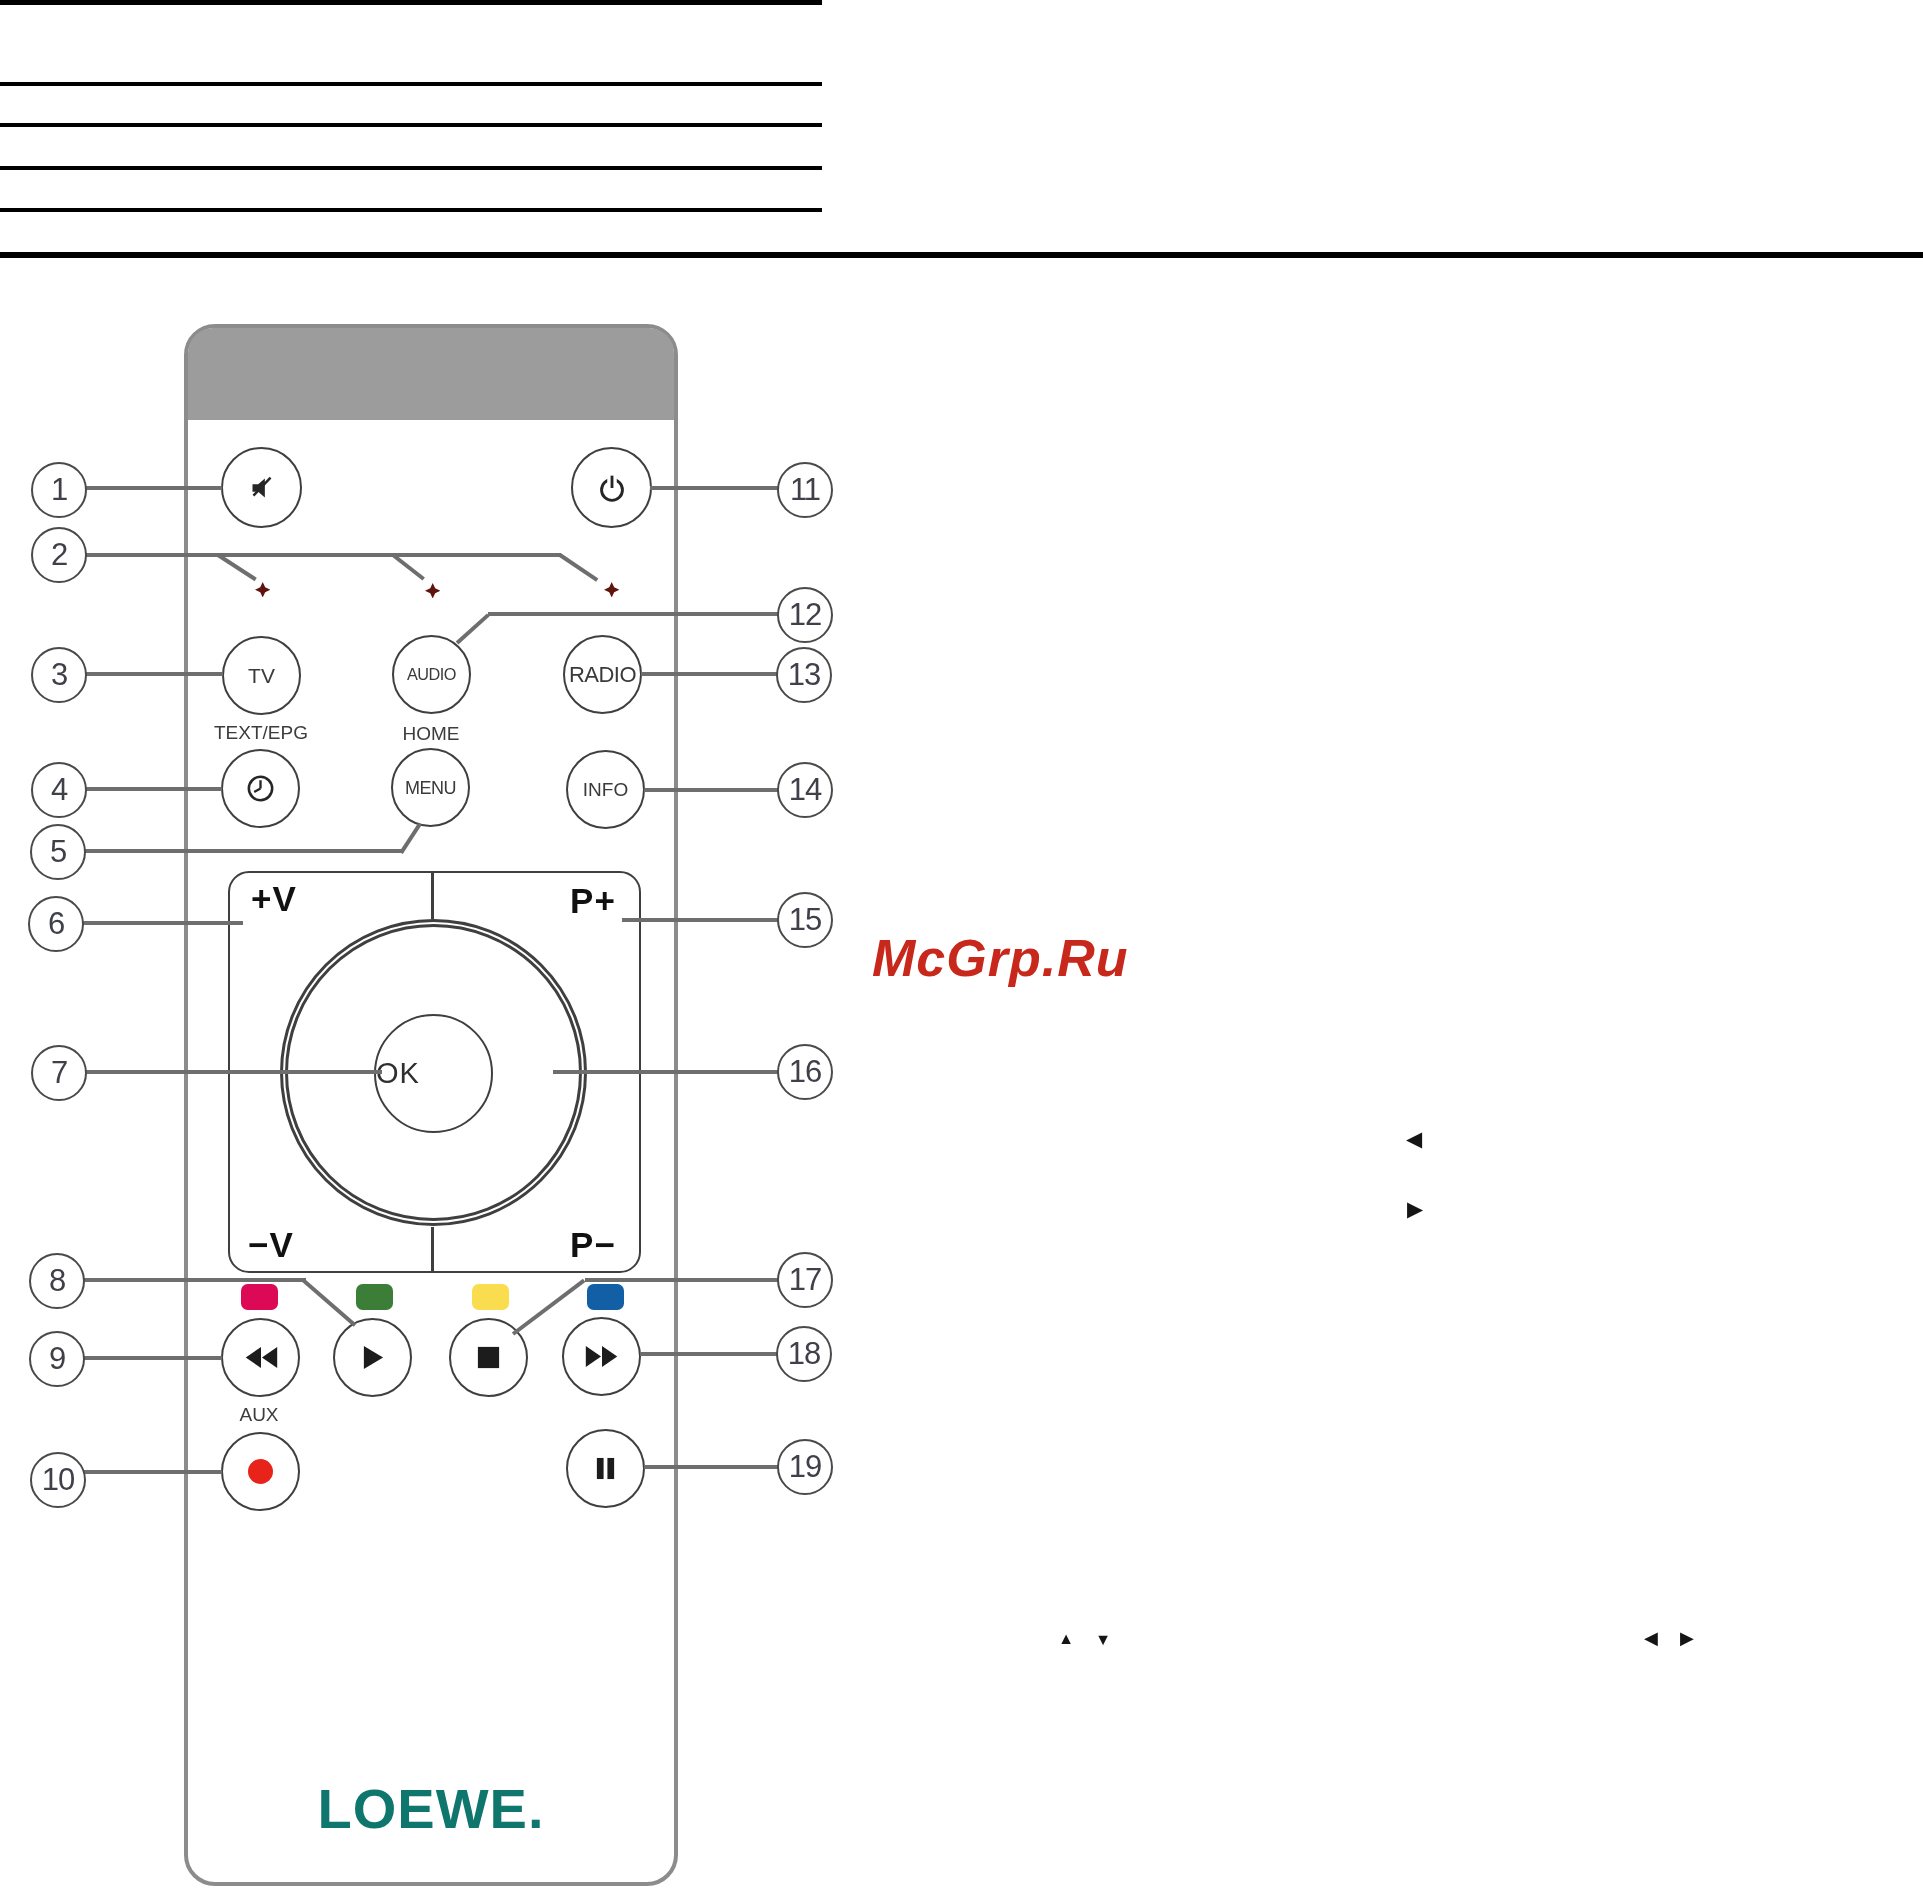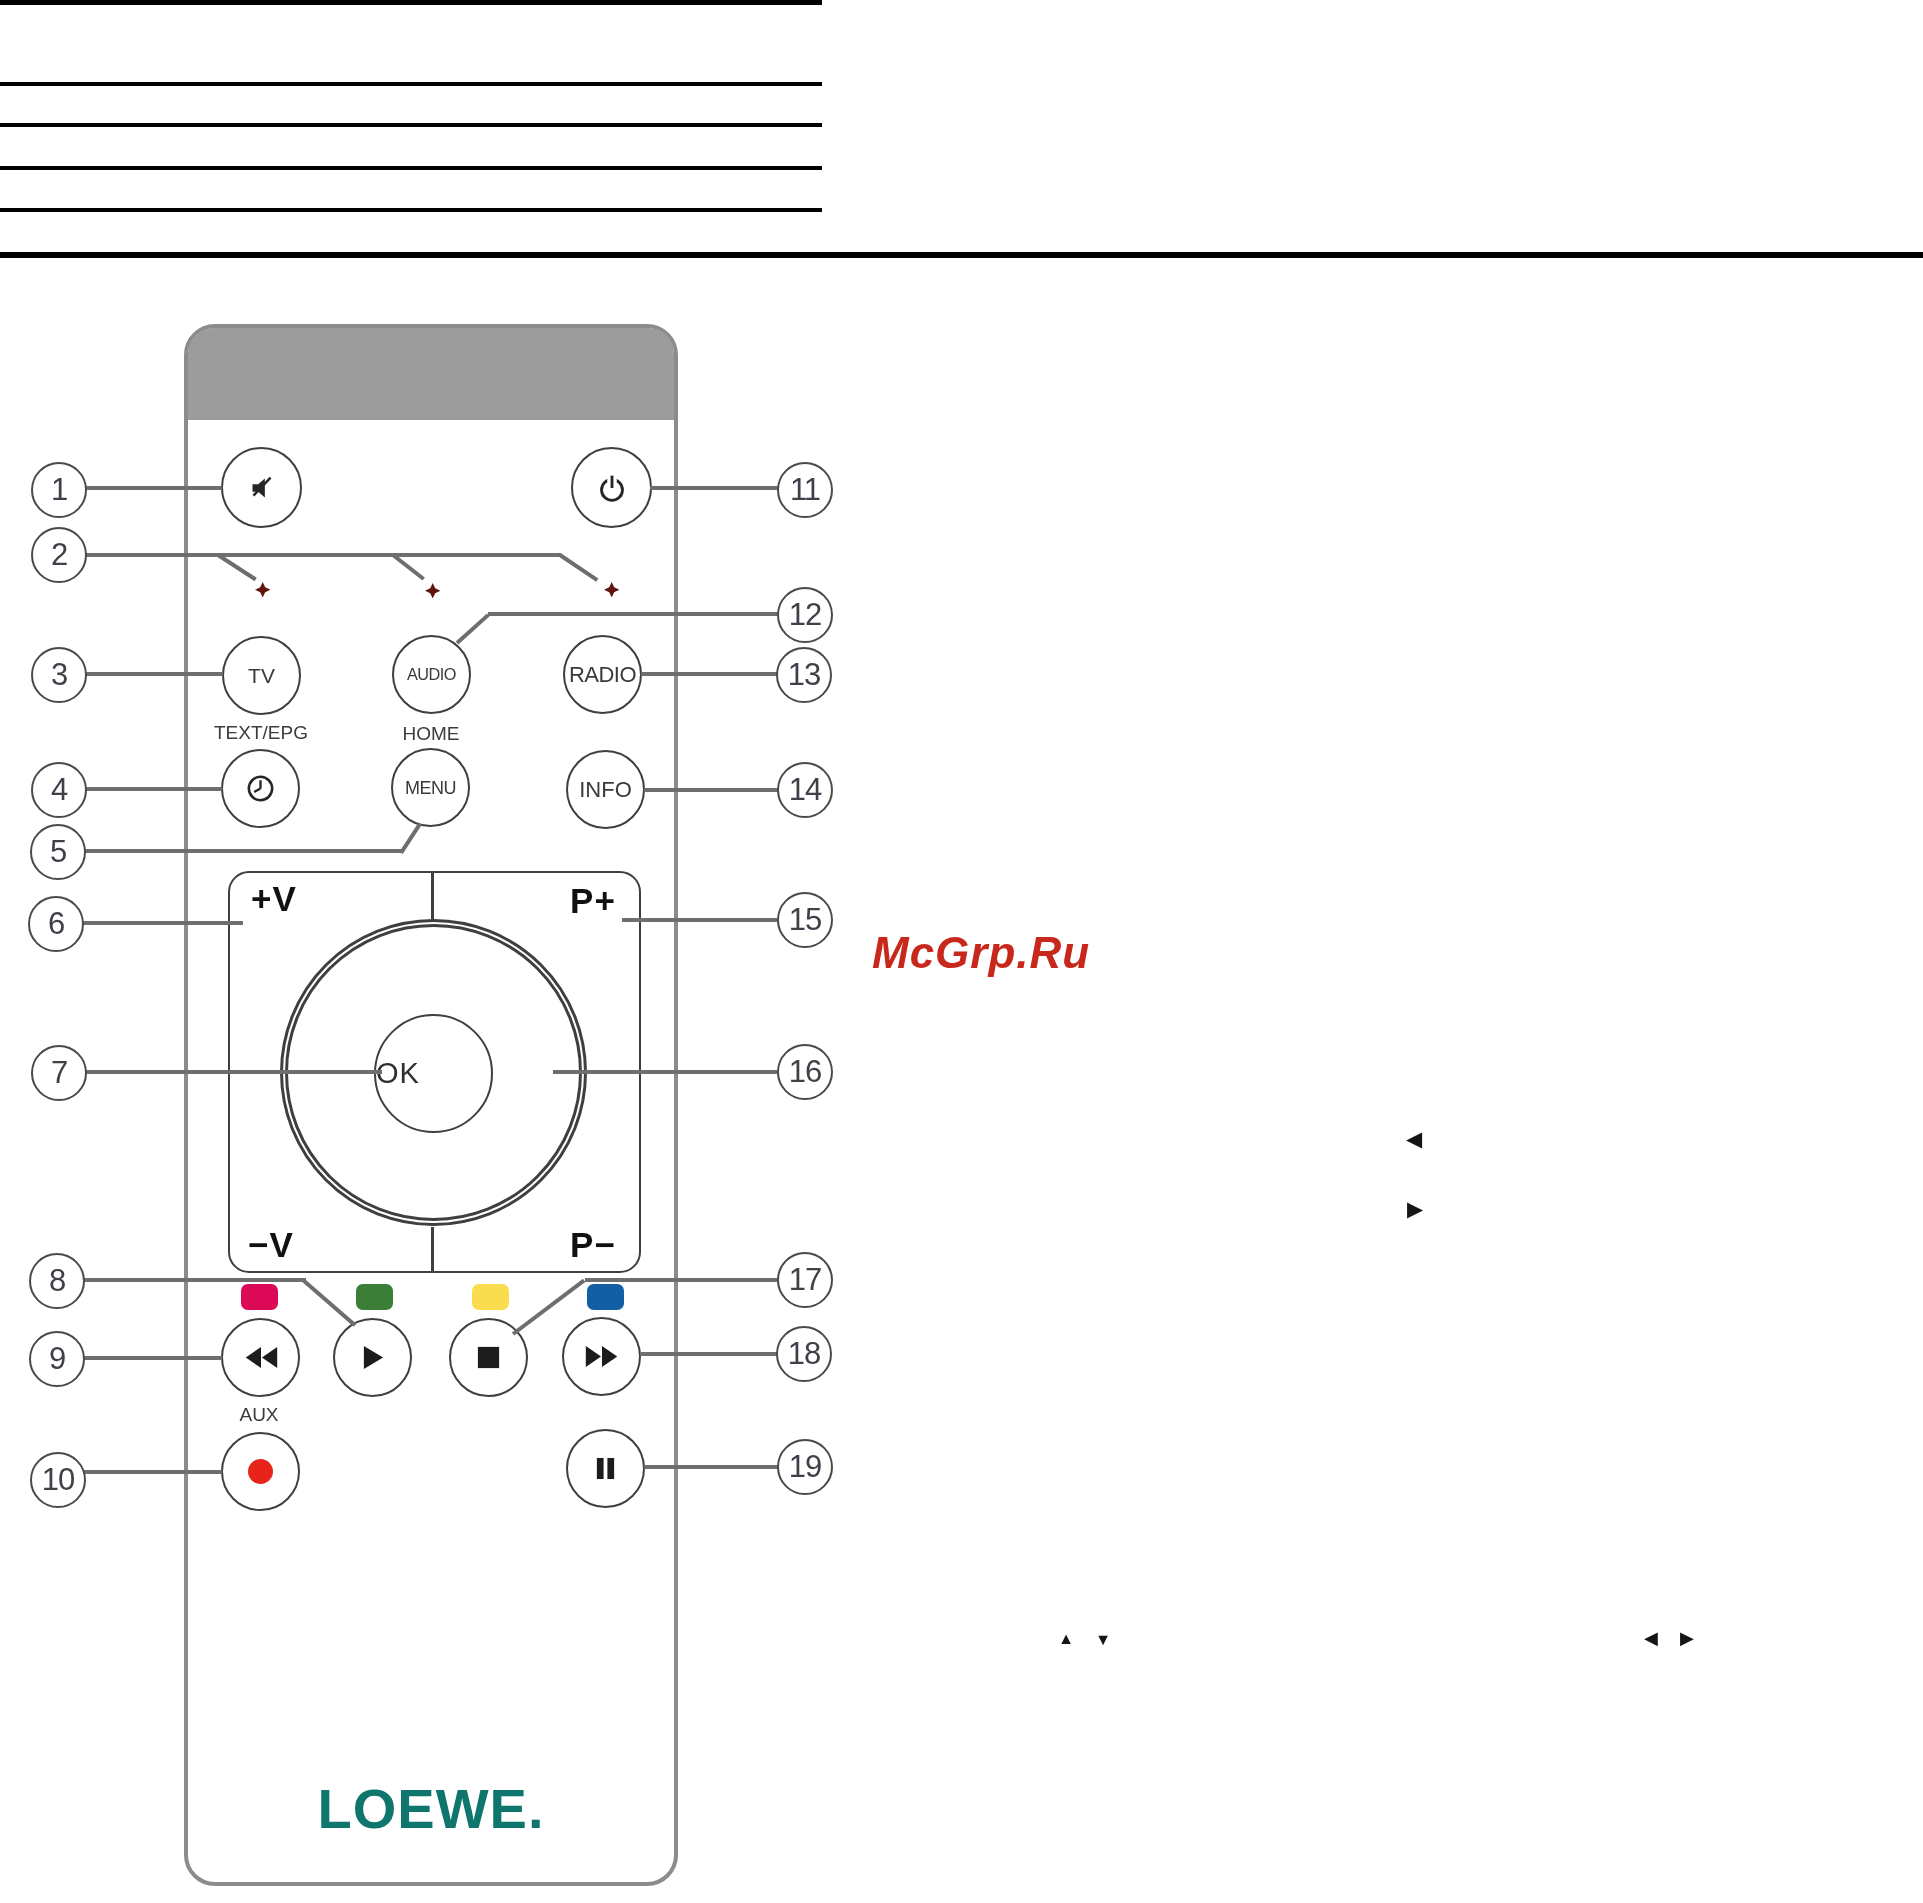--- a/index.html
+++ b/index.html
@@ -41,21 +41,21 @@
   .callout{position:absolute;width:56px;height:56px;border:2.9px solid #4a4a4a;
     border-radius:50%;background:#fff;box-sizing:border-box;display:flex;
     align-items:center;justify-content:center;font-size:31px;color:#40404a;
     letter-spacing:-1px;}
   .cline{position:absolute;height:3.8px;background:#6e6e6e;}
   .cdiag{position:absolute;height:3.8px;background:#6e6e6e;transform-origin:0 50%;}
   
   .brand{position:absolute;left:431px;top:1808px;transform:translate(-50%,-50%);
     font-size:56px;font-weight:900;color:#0f766e;letter-spacing:1px;}
   
-  .watermark{position:absolute;left:872px;top:928px;font-size:44px;font-style:italic;
+  .watermark{position:absolute;left:872px;top:928px;font-size:52px;font-style:italic;
     font-weight:600;color:#c8281c;letter-spacing:1px;white-space:nowrap;}
   
   .glyph{position:absolute;color:#151515;transform:translate(-50%,-50%);line-height:1;}
   svg{display:block;}
 </style>
 </head>
 <body>
 
 <div class="rule" style="left:0;top:0;width:822px;height:4.8px;"></div>
 <div class="rule" style="left:0;top:82px;width:822px;height:3.8px;"></div>
@@ -109,21 +109,21 @@
     <svg width="35" height="35" viewBox="0 0 36 36">
       <circle cx="18" cy="18" r="12" fill="none" stroke="#262626" stroke-width="2.6"></circle>
       <line x1="18" y1="18" x2="18" y2="9.5" stroke="#262626" stroke-width="2.4"></line>
       <line x1="18" y1="18" x2="11.5" y2="21.5" stroke="#262626" stroke-width="2.4"></line>
     </svg>
   </span>
 </div>
 <div class="btn" style="left:391px;top:748px;width:79px;height:79px;font-size:18px;letter-spacing:-0.5px;">
   <span>MENU</span>
 </div>
-<div class="btn" style="left:566px;top:750px;width:79px;height:79px;font-size:22px;">
+<div class="btn" style="left:566px;top:750px;width:79px;height:79px;font-size:19px;">
   <span>INFO</span>
 </div>
 
 <div class="nav-rect"></div>
 <div class="divider" style="top:871px;height:48px;"></div>
 <div class="divider" style="top:1227px;height:46px;"></div>
 <div class="ring"></div>
 <div class="okbtn">
   <span>OK</span>
 </div>

